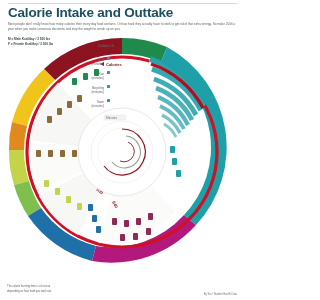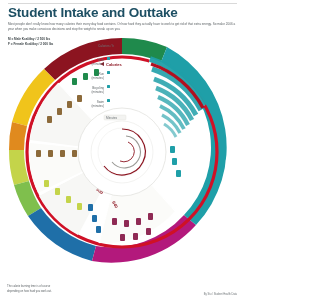--- a/index.html
+++ b/index.html
@@ -32,21 +32,21 @@
     position:absolute;right:8px;bottom:4px;width:70px;text-align:right;
     font-size:2.6px;color:#6d7376;
   }
   text{font-family:"Liberation Sans",sans-serif;}
 </style>
 </head>
 <body>
 
 <div class="topline"></div>
 
-<div class="title">Student Intake and Outtake</div>
+<div class="title">Calorie Intake and Outtake</div>
 <div class="deck">Most people don't really know how many calories their every day food contains. Or how hard they actually have to work to get rid of that extra energy. So make 2006 a year when you make conscious decisions and stop the weight to sneak up on you.</div>
 
 <div class="legend">
   <div>M = Male Kcal/day / 2 500 lbs</div>
   <div>F = Female Kcal/day / 2 000 lbs</div>
 </div>
 
 <div class="figure">
 <svg width="245" height="258" viewBox="0 0 245 258">
   <defs>

